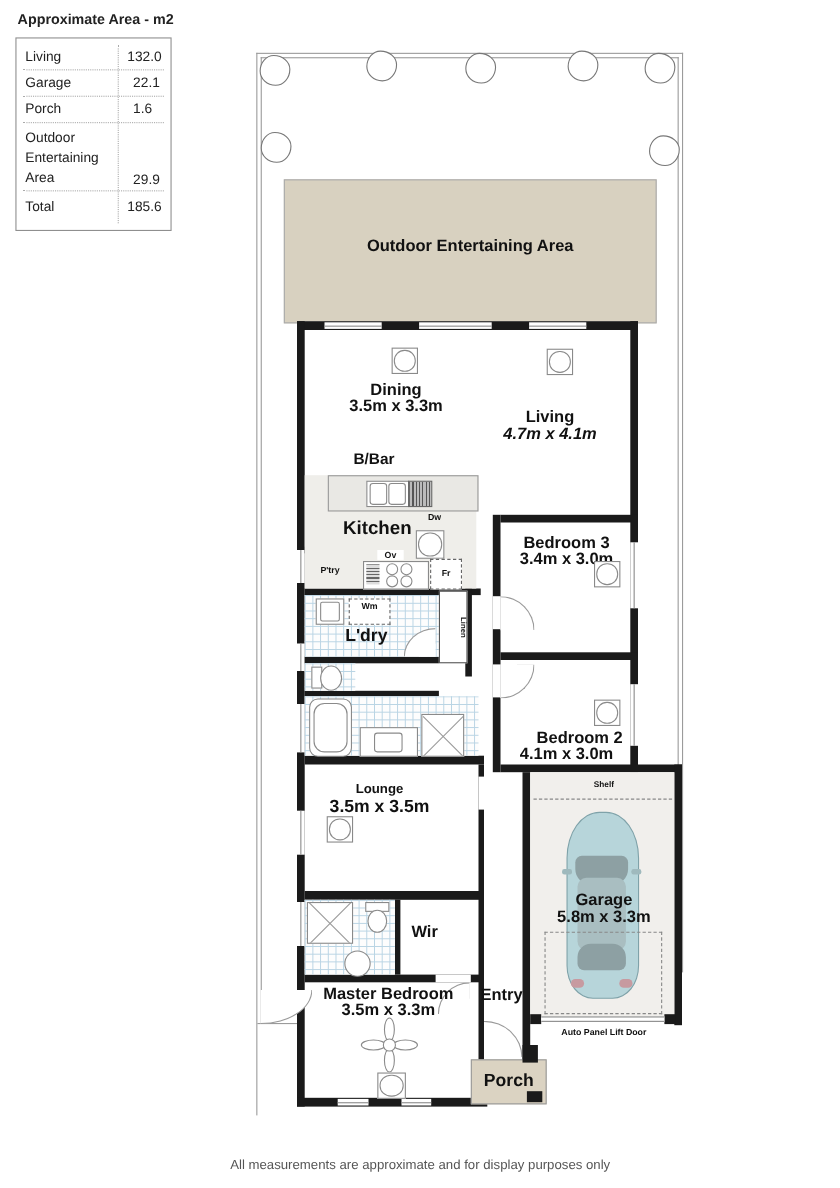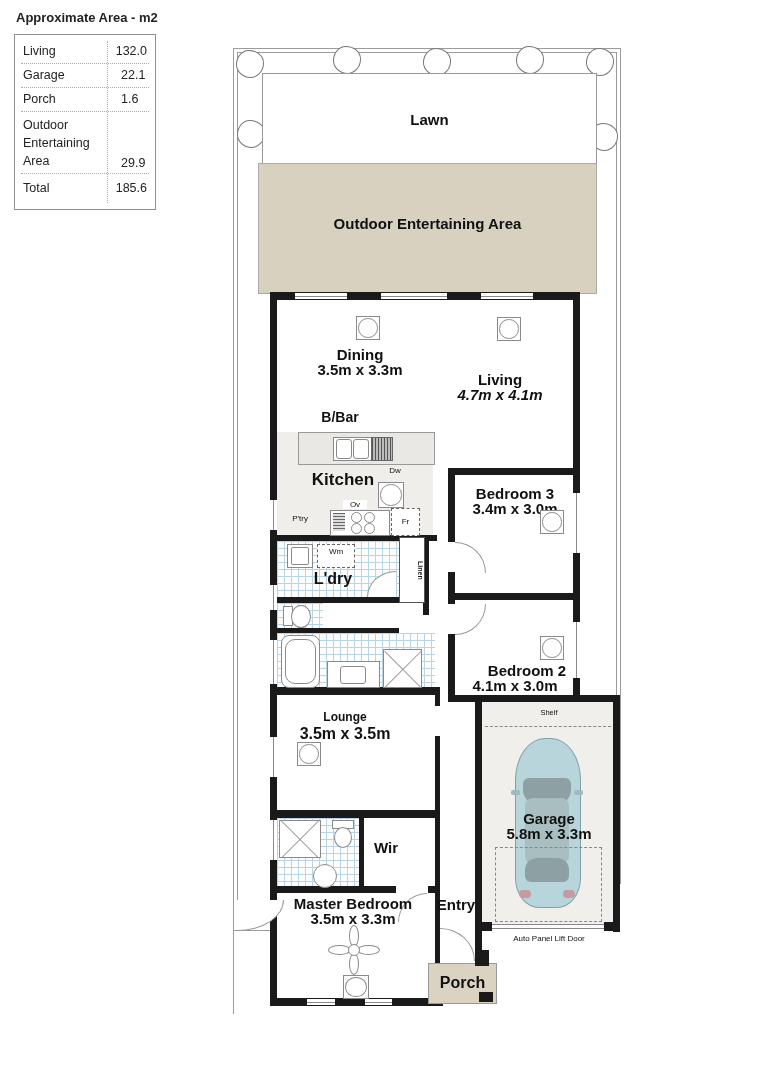--- a/index.html
+++ b/index.html
@@ -17,21 +17,21 @@
   
   #plan{left:233px;top:48px;width:392px;height:972px;}
   .bnd{background:#9b9b9b;}
   .bush{border:1px solid #777;background:#fff;border-radius:46% 54% 48% 52%/52% 46% 54% 48%;}
   .wall{background:var(--wall,#1a1a1a);}
   .win-h{background:#fff;}
   .win-h::after{content:"";position:absolute;left:0;right:0;top:45%;height:1px;background:#8a8a8a;}
   .win-v{background:#fff;}
   .win-v::after{content:"";position:absolute;top:0;bottom:0;left:45%;width:1px;background:#8a8a8a;}
   .room-label{text-align:center;font-weight:700;line-height:15px;font-size:15px;color:#111;}
-  .small-label{font-weight:400;font-size:8px;color:#111;text-align:center;}
+  .small-label{font-weight:700;font-size:8px;color:#111;text-align:center;}
   .light{border:1px solid #8a8a8a;background:#fff;}
   .light::after{content:"";position:absolute;left:6%;top:6%;right:6%;bottom:6%;border:1px solid #8a8a8a;border-radius:50%;}
   .tile{background-image:linear-gradient(var(--tile_line,#b9d4e4) 1px,transparent 1px),
         linear-gradient(90deg,var(--tile_line,#b9d4e4) 1px,transparent 1px);background-size:7px 7px;background-color:#fdfdfd;}
   .outline{border:1px solid #8a8a8a;background:#fff;}
   .arc{background:#fff;border:0 solid #999;}
   .arc.tr{border-top:1px solid #999;border-right:1px solid #999;border-radius:0 100% 0 0;}
   .arc.tl{border-top:1px solid #999;border-left:1px solid #999;border-radius:100% 0 0 0;}
   .arc.br{border-bottom:1px solid #999;border-right:1px solid #999;border-radius:0 0 100% 0;}
   .xbox{border:1px solid #8a8a8a;background:#fff;overflow:hidden;}
@@ -86,23 +86,20 @@
     <div class="abs bnd" style="left:1px;top:882px;width:36px;height:1px;"></div>
 
     <div class="abs bush" style="left:3px;top:2px;width:26px;height:26px;"></div>
     <div class="abs bush" style="left:100px;top:-2px;width:26px;height:26px;"></div>
     <div class="abs bush" style="left:190px;top:0;width:26px;height:26px;"></div>
     <div class="abs bush" style="left:283px;top:-2px;width:26px;height:26px;"></div>
     <div class="abs bush" style="left:353px;top:0;width:26px;height:26px;"></div>
     <div class="abs bush" style="left:4px;top:72px;width:26px;height:26px;"></div>
     <div class="abs bush" style="left:357px;top:75px;width:26px;height:26px;"></div>
 
-    <div class="abs" style="left:29px;top:25px;width:333px;height:92px;border:1px solid #999;background:#fff;">
-      <div class="abs room-label" style="left:0;right:0;top:38px;">Lawn</div>
-    </div>
 
     <div class="abs" style="left:25px;top:115px;width:337px;height:129px;background:var(--outdoor,#d8d1c0);border:1px solid #aaa;">
       <div class="abs room-label" style="left:0;right:0;top:52px;">Outdoor Entertaining Area</div>
     </div>
 
     <div class="abs" style="left:37px;top:244px;width:310px;height:714px;background:#fff;"></div>
 
     <div class="abs wall" style="left:37px;top:244px;width:310px;height:8px;"></div>
     <div class="abs win-h" style="left:62px;top:245px;width:52px;height:6px;"></div>
     <div class="abs win-h" style="left:148px;top:245px;width:66px;height:6px;"></div>
@@ -267,13 +264,14 @@
     <div class="abs room-label" style="left:262px;top:778px;width:108px;">5.8m x 3.3m</div>
     <div class="abs" style="left:262px;top:799px;width:105px;height:73px;border:1px dashed #888;"></div>
     <div class="abs wall" style="left:249px;top:874px;width:10px;height:9px;"></div>
     <div class="abs wall" style="left:371px;top:874px;width:10px;height:9px;"></div>
     <div class="abs" style="left:259px;top:876px;width:112px;height:3px;border-top:1px solid #888;border-bottom:1px solid #888;background:#fff;"></div>
     <div class="abs small-label" style="left:256px;top:886px;width:120px;">Auto Panel Lift Door</div>
 
     <div class="abs arc br" style="left:4px;top:852px;width:46px;height:30px;"></div>
   </div>
 
+  <div class="abs" id="footer">All measurements are approximate and for display purposes only</div>
 </div>
 
 </body></html>

